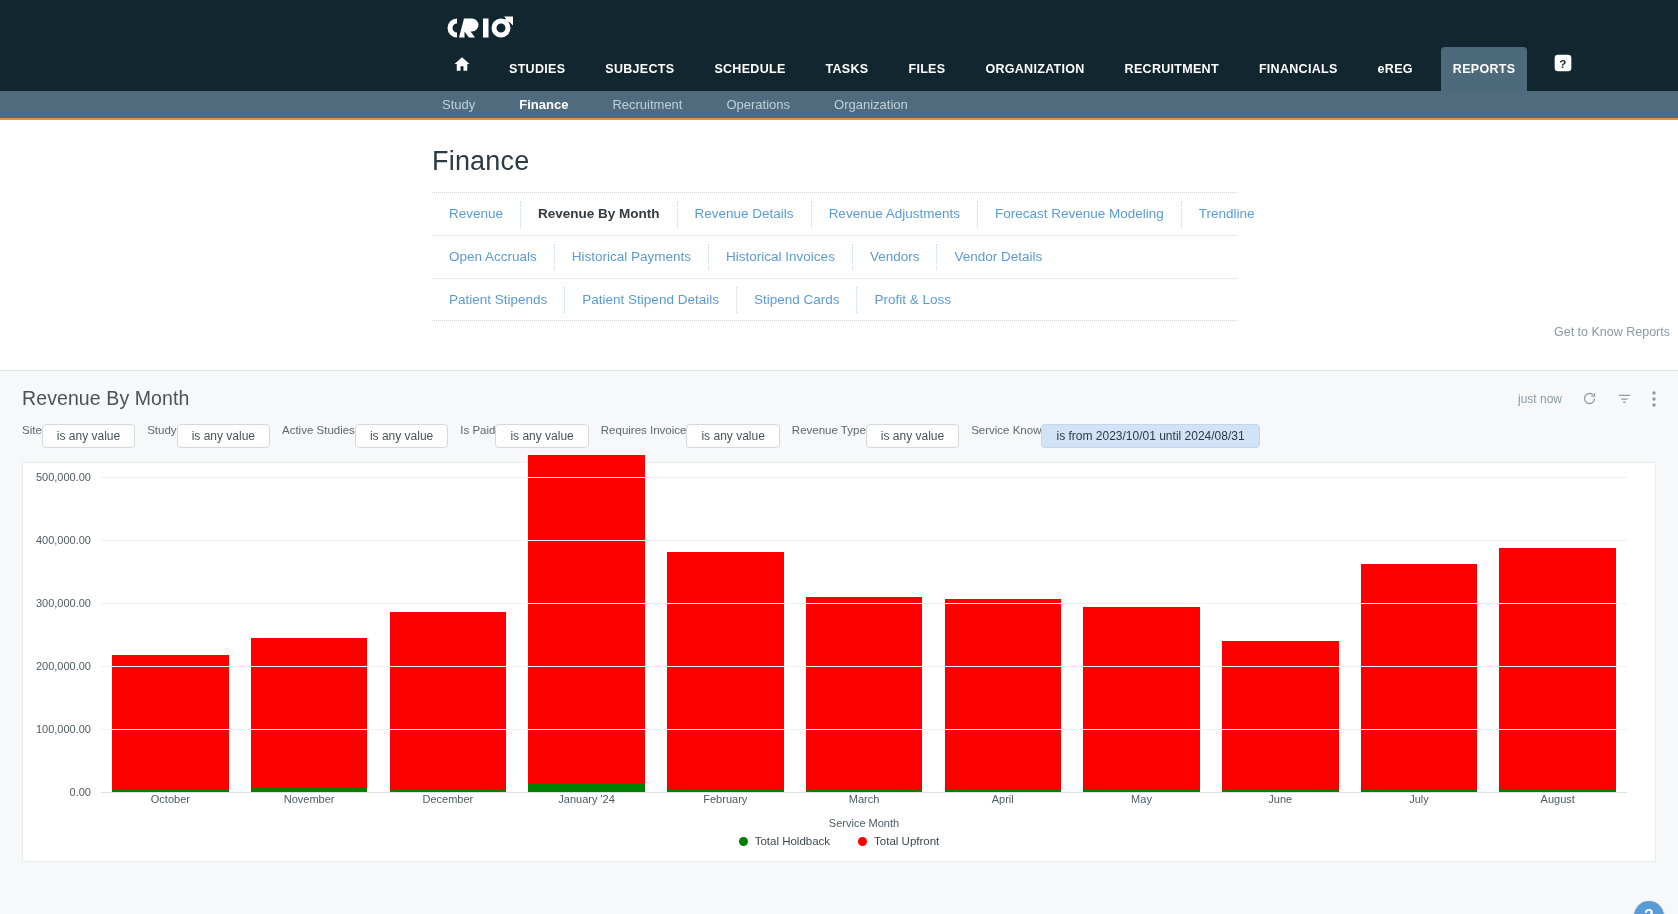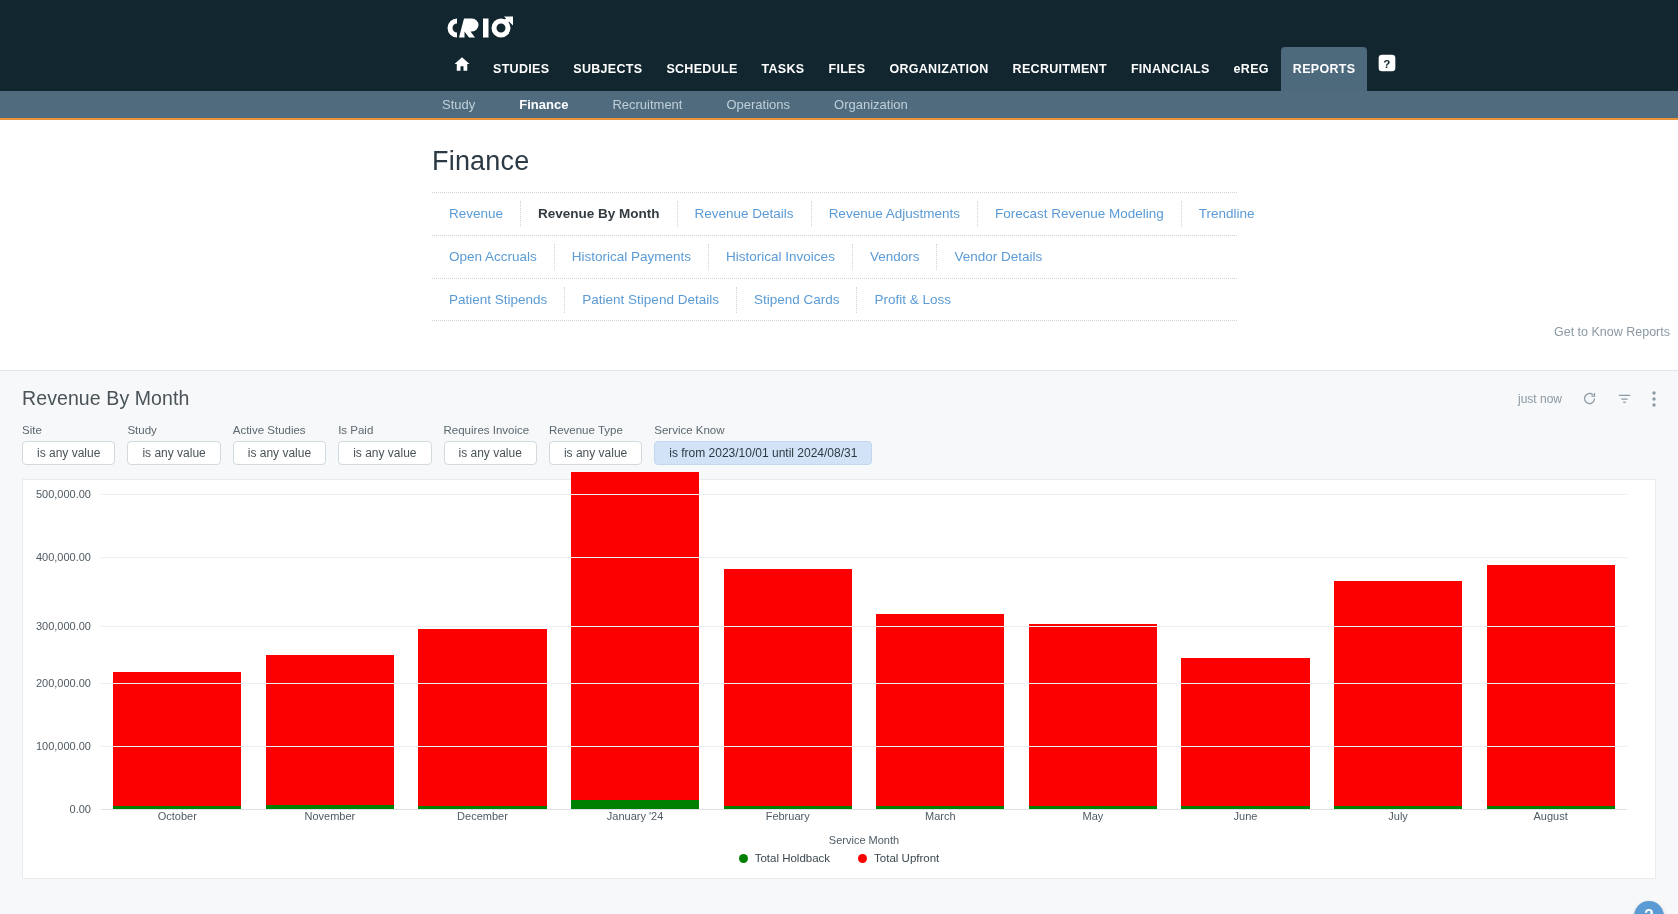--- a/index.html
+++ b/index.html
@@ -29,21 +29,21 @@
     align-items: center;
   }
   .brand svg { display: block; }
 
   .mainmenu {
     position: absolute;
     left: 443px;
     bottom: 0;
     display: flex;
     align-items: flex-end;
-    gap: 0;
+    gap: 16px;
     height: 44px;
   }
   .mainmenu .mi {
     color: #ffffff;
     font-size: 12.5px;
     font-weight: bold;
     letter-spacing: 0.3px;
     padding: 0 12px;
     height: 44px;
     line-height: 44px;
@@ -156,21 +156,21 @@
     color: #8b9aa3;
     font-size: 12px;
   }
   .report-actions .ic { cursor: pointer; display: flex; align-items: center; }
 
   .filters {
     display: flex;
     gap: 12px;
     padding: 14px 22px 0 22px;
   }
-  .filter { display: flex; flex-direction: column; }
+  .filter { display: flex; flex-direction: row; }
   .filter-label {
     font-size: 11.5px;
     color: #5c686f;
     margin-bottom: 5px;
     white-space: nowrap;
   }
   .filter-box {
     border: 1px solid #d3dade;
     background: #ffffff;
     border-radius: 4px;
@@ -475,20 +475,27 @@
           </div>
           <div class="barwrap">
             <div class="bar">
               <div class="seg-up" style="height: 192.15px; background: rgb(252, 0, 0);"></div>
               <div class="seg-hold" style="height: 3.78px; background: rgb(0, 128, 0);"></div>
             </div>
             <div class="xlabel">March</div>
           </div>
           <div class="barwrap">
             <div class="bar">
+              <div class="seg-up" style="height: 189.63px; background: rgb(252, 0, 0);"></div>
+              <div class="seg-hold" style="height: 4.41px; background: rgb(0, 128, 0);"></div>
+            </div>
+            <div class="xlabel">April</div>
+          </div>
+          <div class="barwrap">
+            <div class="bar">
               <div class="seg-up" style="height: 181.44px; background: rgb(252, 0, 0);"></div>
               <div class="seg-hold" style="height: 4.095px; background: rgb(0, 128, 0);"></div>
             </div>
             <div class="xlabel">May</div>
           </div>
           <div class="barwrap">
             <div class="bar">
               <div class="seg-up" style="height: 148.05px; background: rgb(252, 0, 0);"></div>
               <div class="seg-hold" style="height: 3.78px; background: rgb(0, 128, 0);"></div>
             </div>
@@ -512,21 +519,21 @@
       <div class="axis-title">Service Month</div>
     <div class="gridline base" style="bottom: 0px;">
           <div class="ylabel">0.00</div>
         </div>
         <div class="gridline" style="bottom: 63px;">
           <div class="ylabel">100,000.00</div>
         </div>
         <div class="gridline" style="bottom: 126px;">
           <div class="ylabel">200,000.00</div>
         </div>
-        <div class="gridline" style="bottom: 183px;">
+        <div class="gridline" style="bottom: 189px;">
           <div class="ylabel">300,000.00</div>
         </div>
         <div class="gridline" style="bottom: 252px;">
           <div class="ylabel">400,000.00</div>
         </div>
         <div class="gridline" style="bottom: 315px;">
           <div class="ylabel">500,000.00</div>
         </div>
       </div>
     <div class="legend" id="legend">

